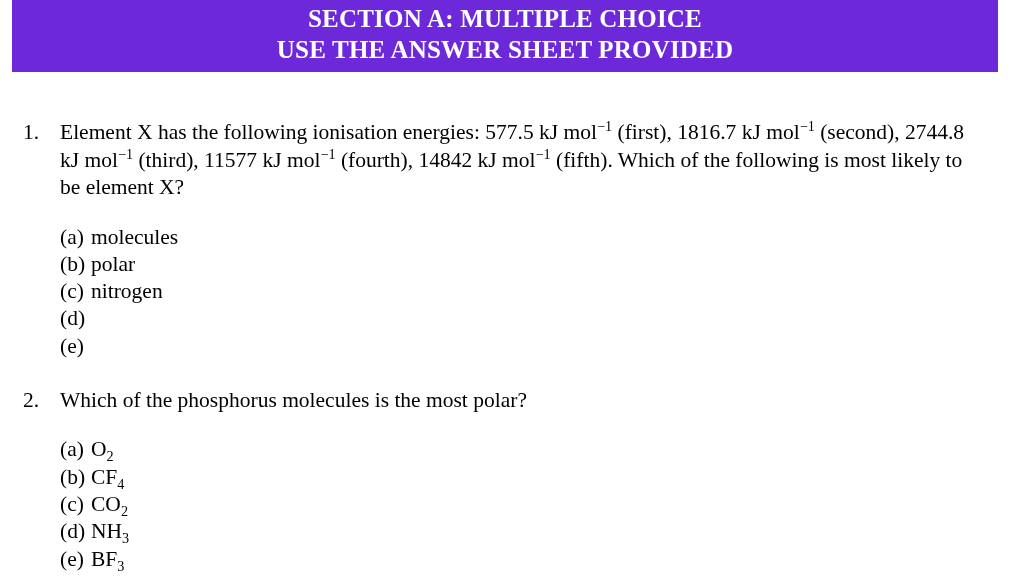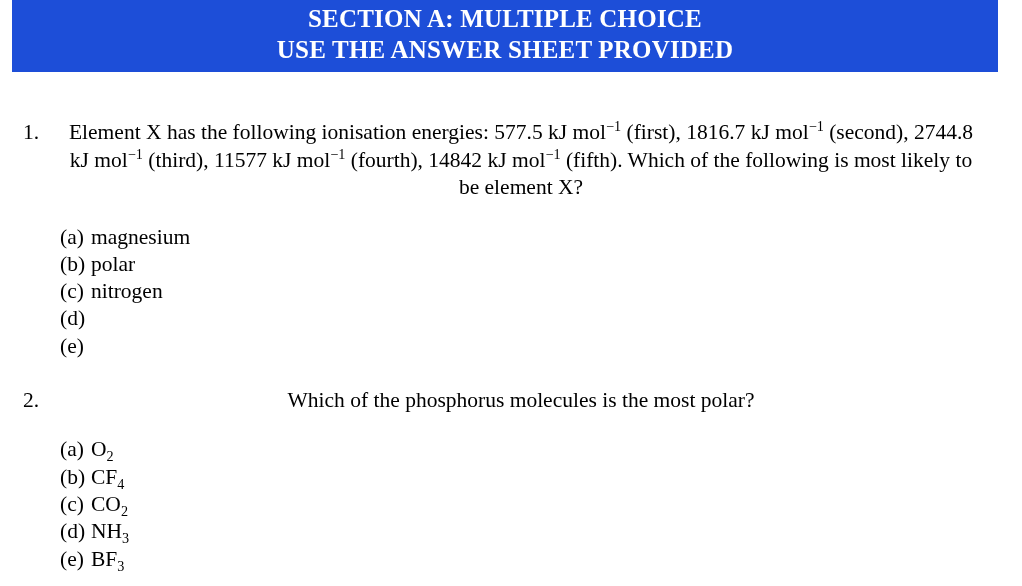--- a/index.html
+++ b/index.html
@@ -24,21 +24,21 @@
     background: #ffffff;
   }
 
   
   .banner {
     position: absolute;
     left: 12px;
     top: 0;
     width: 986px;
     height: 72px;
-    background: #1d4ed8;
+    background: #6d28d9;
     display: flex;
     flex-direction: column;
     align-items: center;
     justify-content: flex-start;
     padding-top: 3px;
     box-sizing: border-box;
   }
   .banner-line {
     color: #ffffff;
     font-weight: bold;
@@ -73,21 +73,21 @@
     flex: 0 0 37px;
     text-align: left;
     padding-left: 23px;
     box-sizing: content-box;
     font-size: 21.5px;
     line-height: 27.5px;
   }
   .q-text {
     flex: 1 1 auto;
     padding-right: 40px;
-    text-align: center;
+    text-align: left;
     font-size: 21.5px;
     line-height: 27.5px;
   }
 
   .options {
     margin-left: 60px;
   }
   .option {
     display: flex;
     align-items: flex-start;
@@ -138,21 +138,21 @@
       <div class="q-row">
         <div class="q-number">1.</div>
         <div class="q-text">Element X has the following ionisation energies: 577.5 kJ mol<sup>−1</sup> (first), 1816.7 kJ mol<sup>−1</sup> (second), 2744.8 kJ mol<sup>−1</sup> (third), 11577 kJ mol<sup>−1</sup> (fourth), 14842 kJ mol<sup>−1</sup> (fifth). Which of the following is most likely to be element X?</div>
       </div>
 
       <div class="gap-q1-options"></div>
 
       <div class="options">
         <div class="option">
           <span class="opt-letter">(a)</span>
-          <span class="opt-label">magnesium</span>
+          <span class="opt-label">molecules</span>
         </div>
         <div class="option">
           <span class="opt-letter">(b)</span>
           <span class="opt-label">polar</span>
         </div>
         <div class="option">
           <span class="opt-letter">(c)</span>
           <span class="opt-label">nitrogen</span>
         </div>
         <div class="option">

